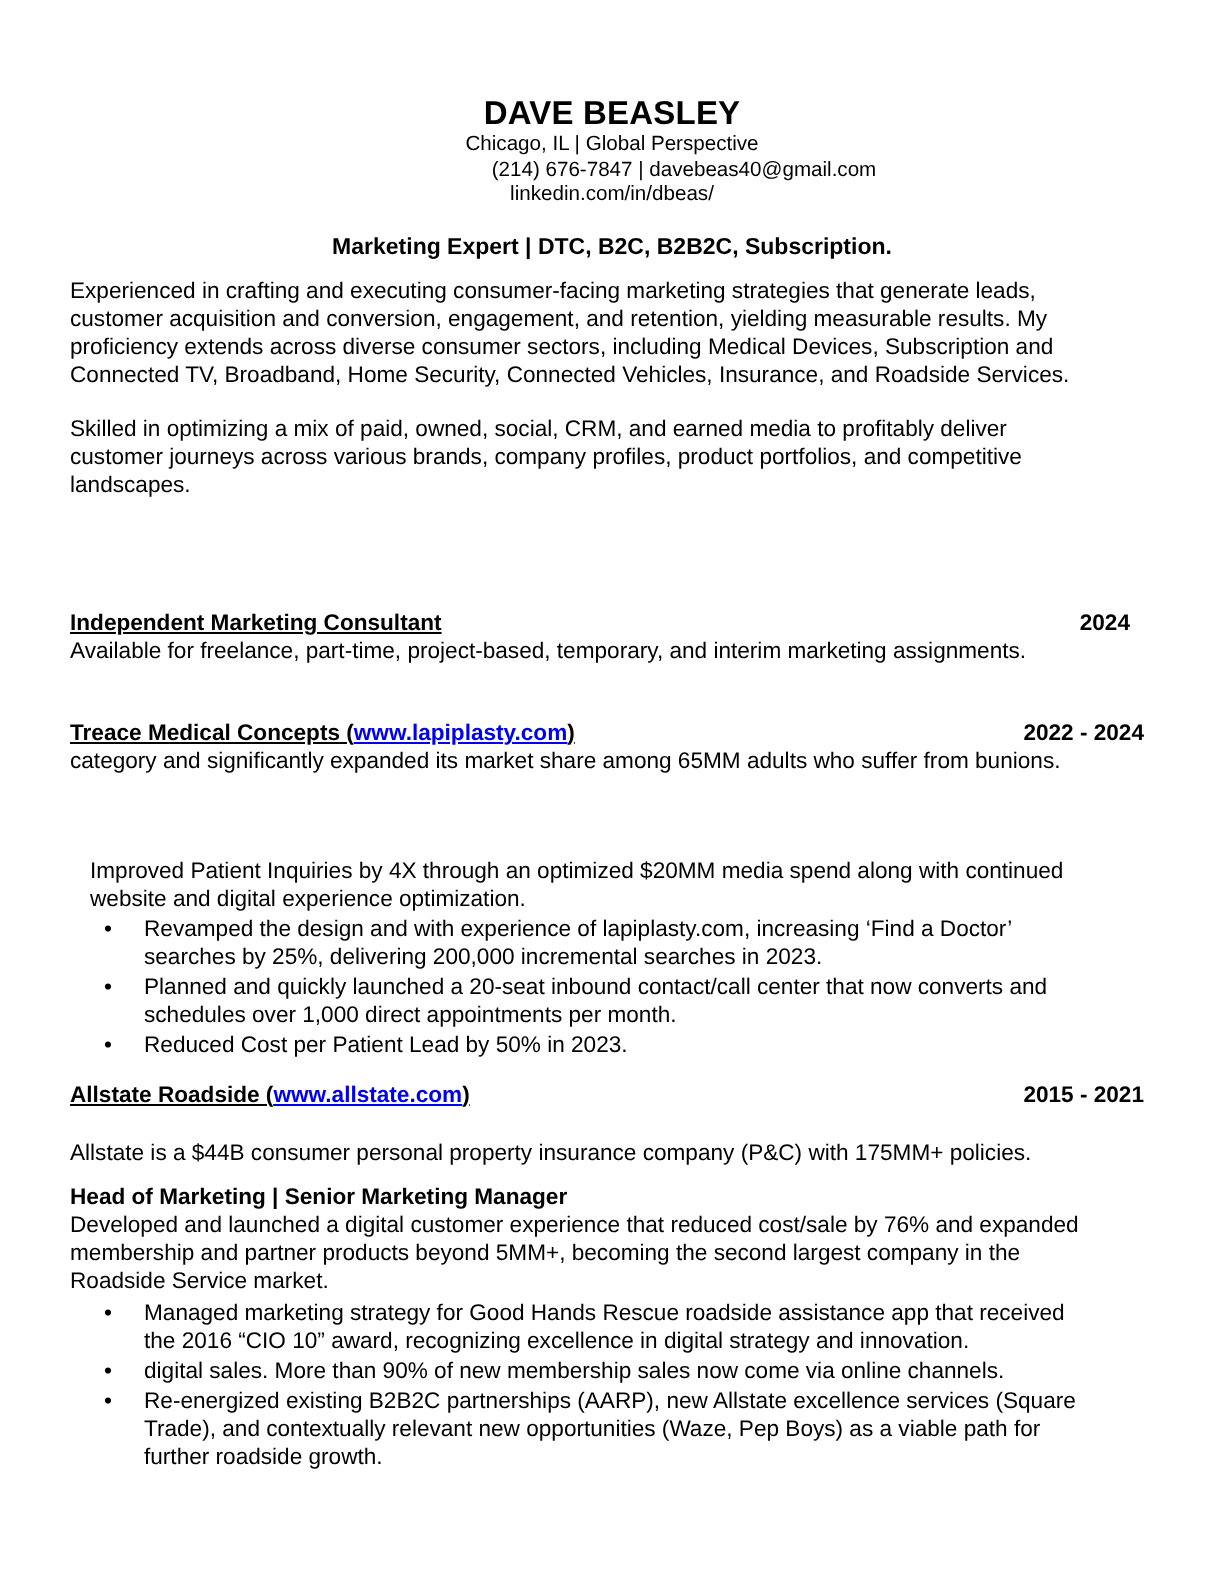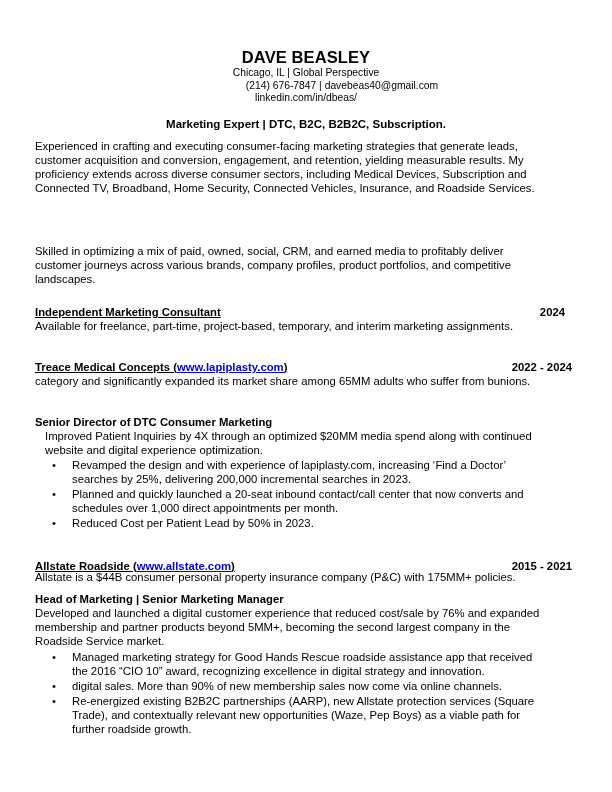--- a/index.html
+++ b/index.html
@@ -37,21 +37,21 @@
   <div class="abs center contact" style="top:79.5px;margin-left:36px;">(214) 676-7847 | davebeas40@gmail.com</div>
   <div class="abs center contact" style="top:92px;">linkedin.com/in/dbeas/</div>
   <div class="abs center headline">Marketing Expert | DTC, B2C, B2B2C, Subscription.</div>
 
   <div class="abs para" style="top:140px;">
     <div>Experienced in crafting and executing consumer-facing marketing strategies that generate leads,</div>
     <div>customer acquisition and conversion, engagement, and retention, yielding measurable results. My</div>
     <div>proficiency extends across diverse consumer sectors, including Medical Devices, Subscription and</div>
     <div>Connected TV, Broadband, Home Security, Connected Vehicles, Insurance, and Roadside Services.</div>
   </div>
-  <div class="abs para" style="top:209px;margin-top:36px;">
+  <div class="abs para" style="top:209px;">
     <div>Skilled in optimizing a mix of paid, owned, social, CRM, and earned media to profitably deliver</div>
     <div>customer journeys across various brands, company profiles, product portfolios, and competitive</div>
     <div>landscapes.</div>
   </div>
 
 
   <div class="abs row" style="top:306px;">
     <span class="co">Independent Marketing Consultant</span>
     <span class="yr" style="margin-right:4px;">2024</span>
   </div>
@@ -59,21 +59,20 @@
     <div>Available for freelance, part-time, project-based, temporary, and interim marketing assignments.</div>
   </div>
 
   <div class="abs row" style="top:361px;">
     <span class="co"><span>Treace Medical Concepts (</span><a class="link" href="#">www.lapiplasty.com</a><span>)</span></span>
     <span class="yr" style="margin-right:-3px;">2022 - 2024</span>
   </div>
   <div class="abs para" style="top:375px;">
     <div>category and significantly expanded its market share among 65MM adults who suffer from bunions.</div>
   </div>
-  <div class="abs role" style="top:416px;">Senior Director of DTC Consumer Marketing</div>
   <div class="abs indent-para" style="top:430px;">
     <div>Improved Patient Inquiries by 4X through an optimized $20MM media spend along with continued</div>
     <div>website and digital experience optimization.</div>
   </div>
   <ul class="bullets" style="top:459px;">
     <li style="margin-bottom:1px;">
       <span class="dot">•</span>
       <div>Revamped the design and with experience of lapiplasty.com, increasing ‘Find a Doctor’</div>
       <div>searches by 25%, delivering 200,000 incremental searches in 2023.</div>
     </li>
@@ -81,21 +80,21 @@
       <span class="dot">•</span>
       <div>Planned and quickly launched a 20-seat inbound contact/call center that now converts and</div>
       <div>schedules over 1,000 direct appointments per month.</div>
     </li>
     <li>
       <span class="dot">•</span>
       <div>Reduced Cost per Patient Lead by 50% in 2023.</div>
     </li>
   </ul>
 
-  <div class="abs row" style="top:560px;">
+  <div class="abs row" style="top:542px;">
     <span class="co"><span>Allstate Roadside (</span><a class="link" href="#">www.allstate.com</a><span>)</span></span>
     <span class="yr" style="margin-right:-3px;">2015 - 2021</span>
   </div>
   <div class="abs para" style="top:571px;">
     <div>Allstate is a $44B consumer personal property insurance company (P&amp;C) with 175MM+ policies.</div>
   </div>
   <div class="abs role" style="top:593px;">Head of Marketing | Senior Marketing Manager</div>
   <div class="abs para" style="top:607px;">
     <div>Developed and launched a digital customer experience that reduced cost/sale by 76% and expanded</div>
     <div>membership and partner products beyond 5MM+, becoming the second largest company in the</div>
@@ -106,19 +105,19 @@
       <span class="dot">•</span>
       <div>Managed marketing strategy for Good Hands Rescue roadside assistance app that received</div>
       <div>the 2016 “CIO 10” award, recognizing excellence in digital strategy and innovation.</div>
     </li>
     <li style="margin-bottom:1px;">
       <span class="dot">•</span>
       <div>digital sales. More than 90% of new membership sales now come via online channels.</div>
     </li>
     <li>
       <span class="dot">•</span>
-      <div>Re-energized existing B2B2C partnerships (AARP), new Allstate protection services (Square</div>
+      <div>Re-energized existing B2B2C partnerships (AARP), new Allstate excellence services (Square</div>
       <div>Trade), and contextually relevant new opportunities (Waze, Pep Boys) as a viable path for</div>
       <div>further roadside growth.</div>
     </li>
   </ul>
 
 </div>
 
 </body></html>

